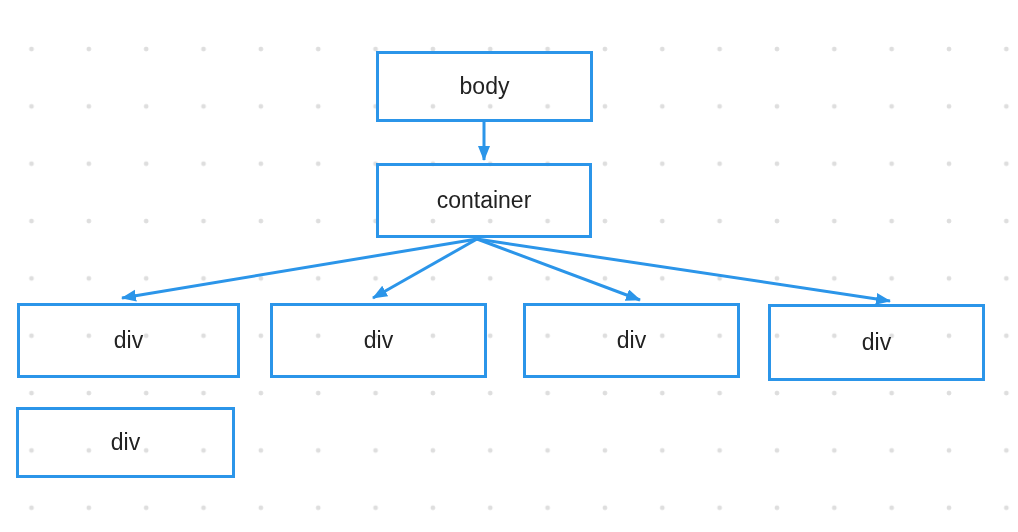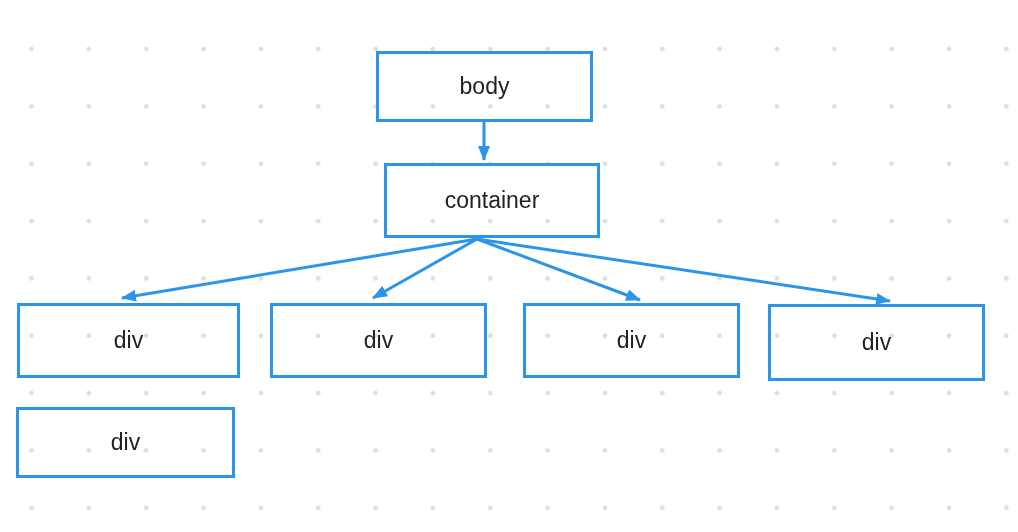--- a/index.html
+++ b/index.html
@@ -24,21 +24,21 @@
     display: flex;
     align-items: center;
     justify-content: center;
     color: var(--text, #222222);
     font-size: 23px;
     line-height: 1;
     user-select: none;
   }
 
   #n-body      { left: 376px; top:  51px; width: 217px; height: 71px; }
-  #n-container { left: 376px; top: 163px; width: 216px; height: 75px; margin-left: 8px; }
+  #n-container { left: 376px; top: 163px; width: 216px; height: 75px; }
   #n-div-1     { left:  17px; top: 303px; width: 223px; height: 75px; }
   #n-div-2     { left: 270px; top: 303px; width: 217px; height: 75px; }
   #n-div-3     { left: 523px; top: 303px; width: 217px; height: 75px; }
   #n-div-4     { left: 768px; top: 304px; width: 217px; height: 77px; }
   #n-div-5     { left:  16px; top: 407px; width: 219px; height: 71px; }
 
   svg.edges {
     position: absolute;
     left: 0; top: 0;
     width: 1018px;

